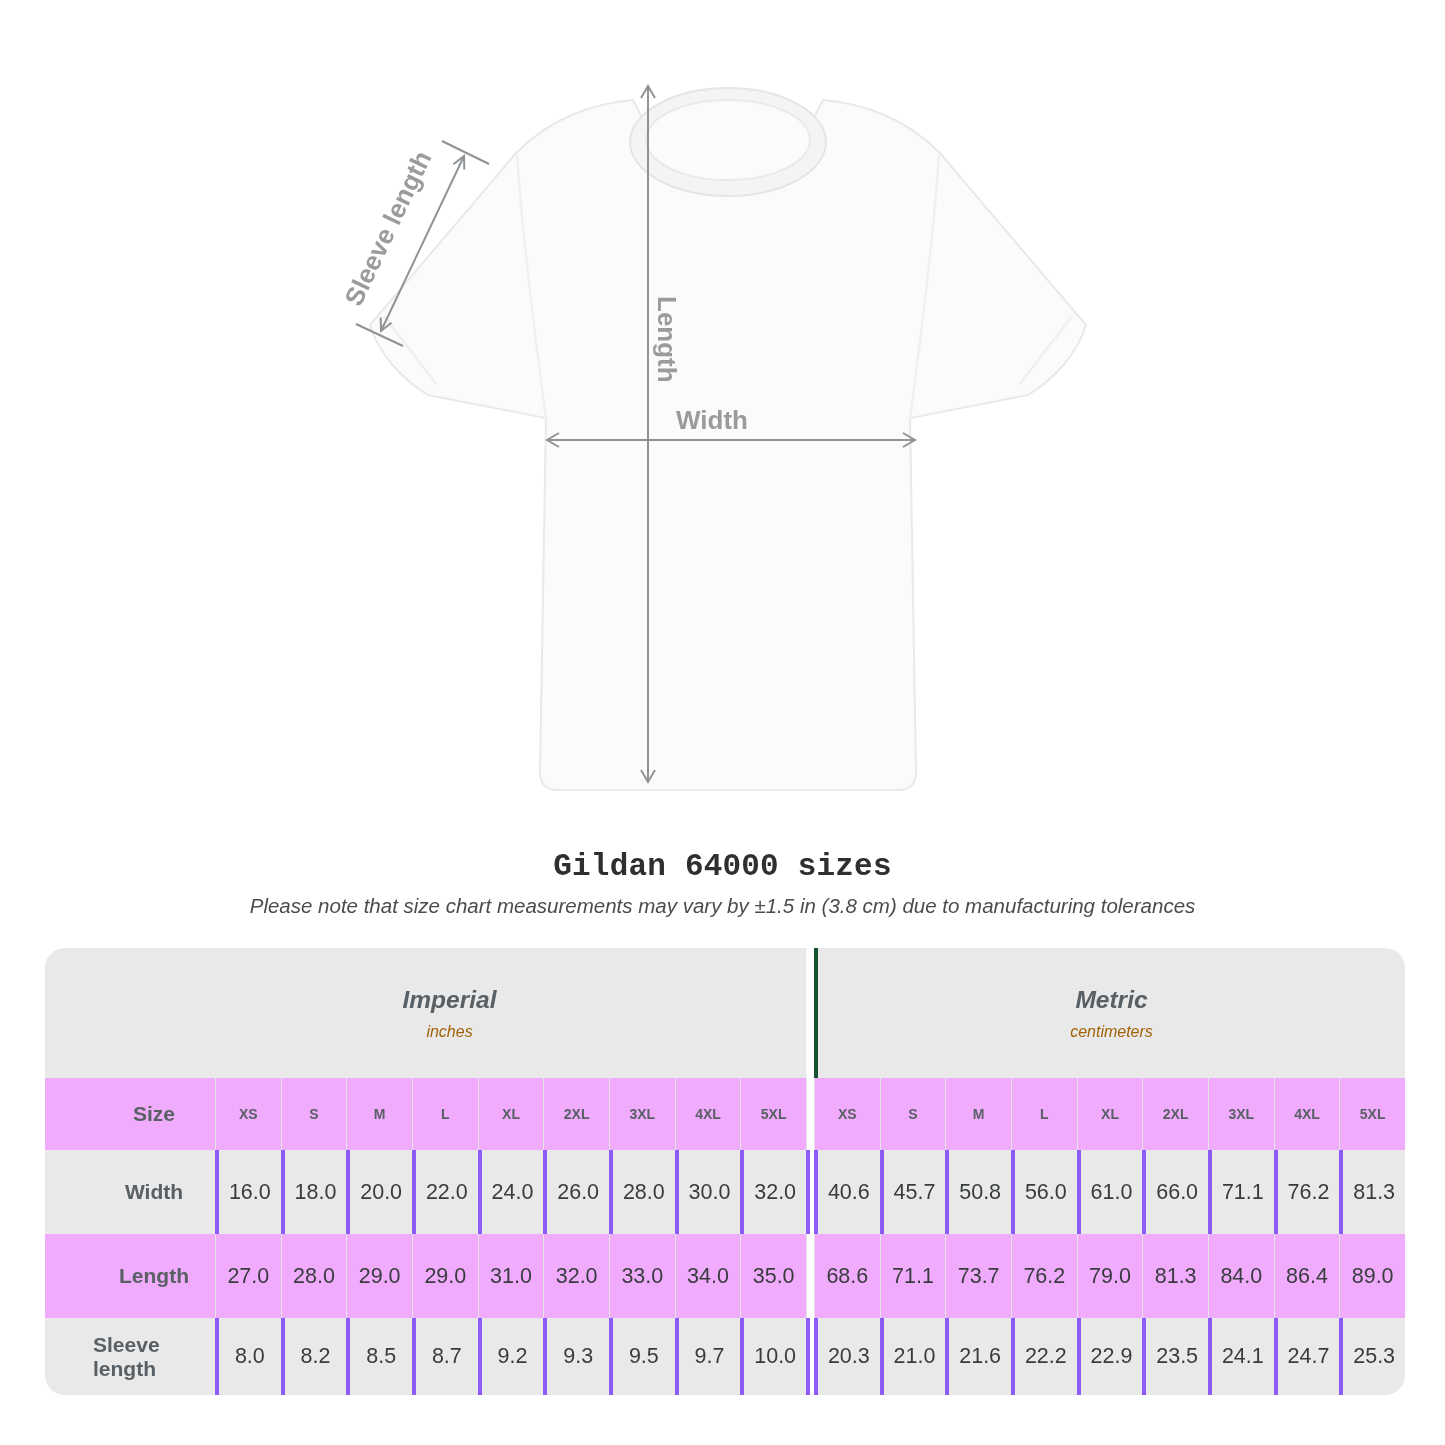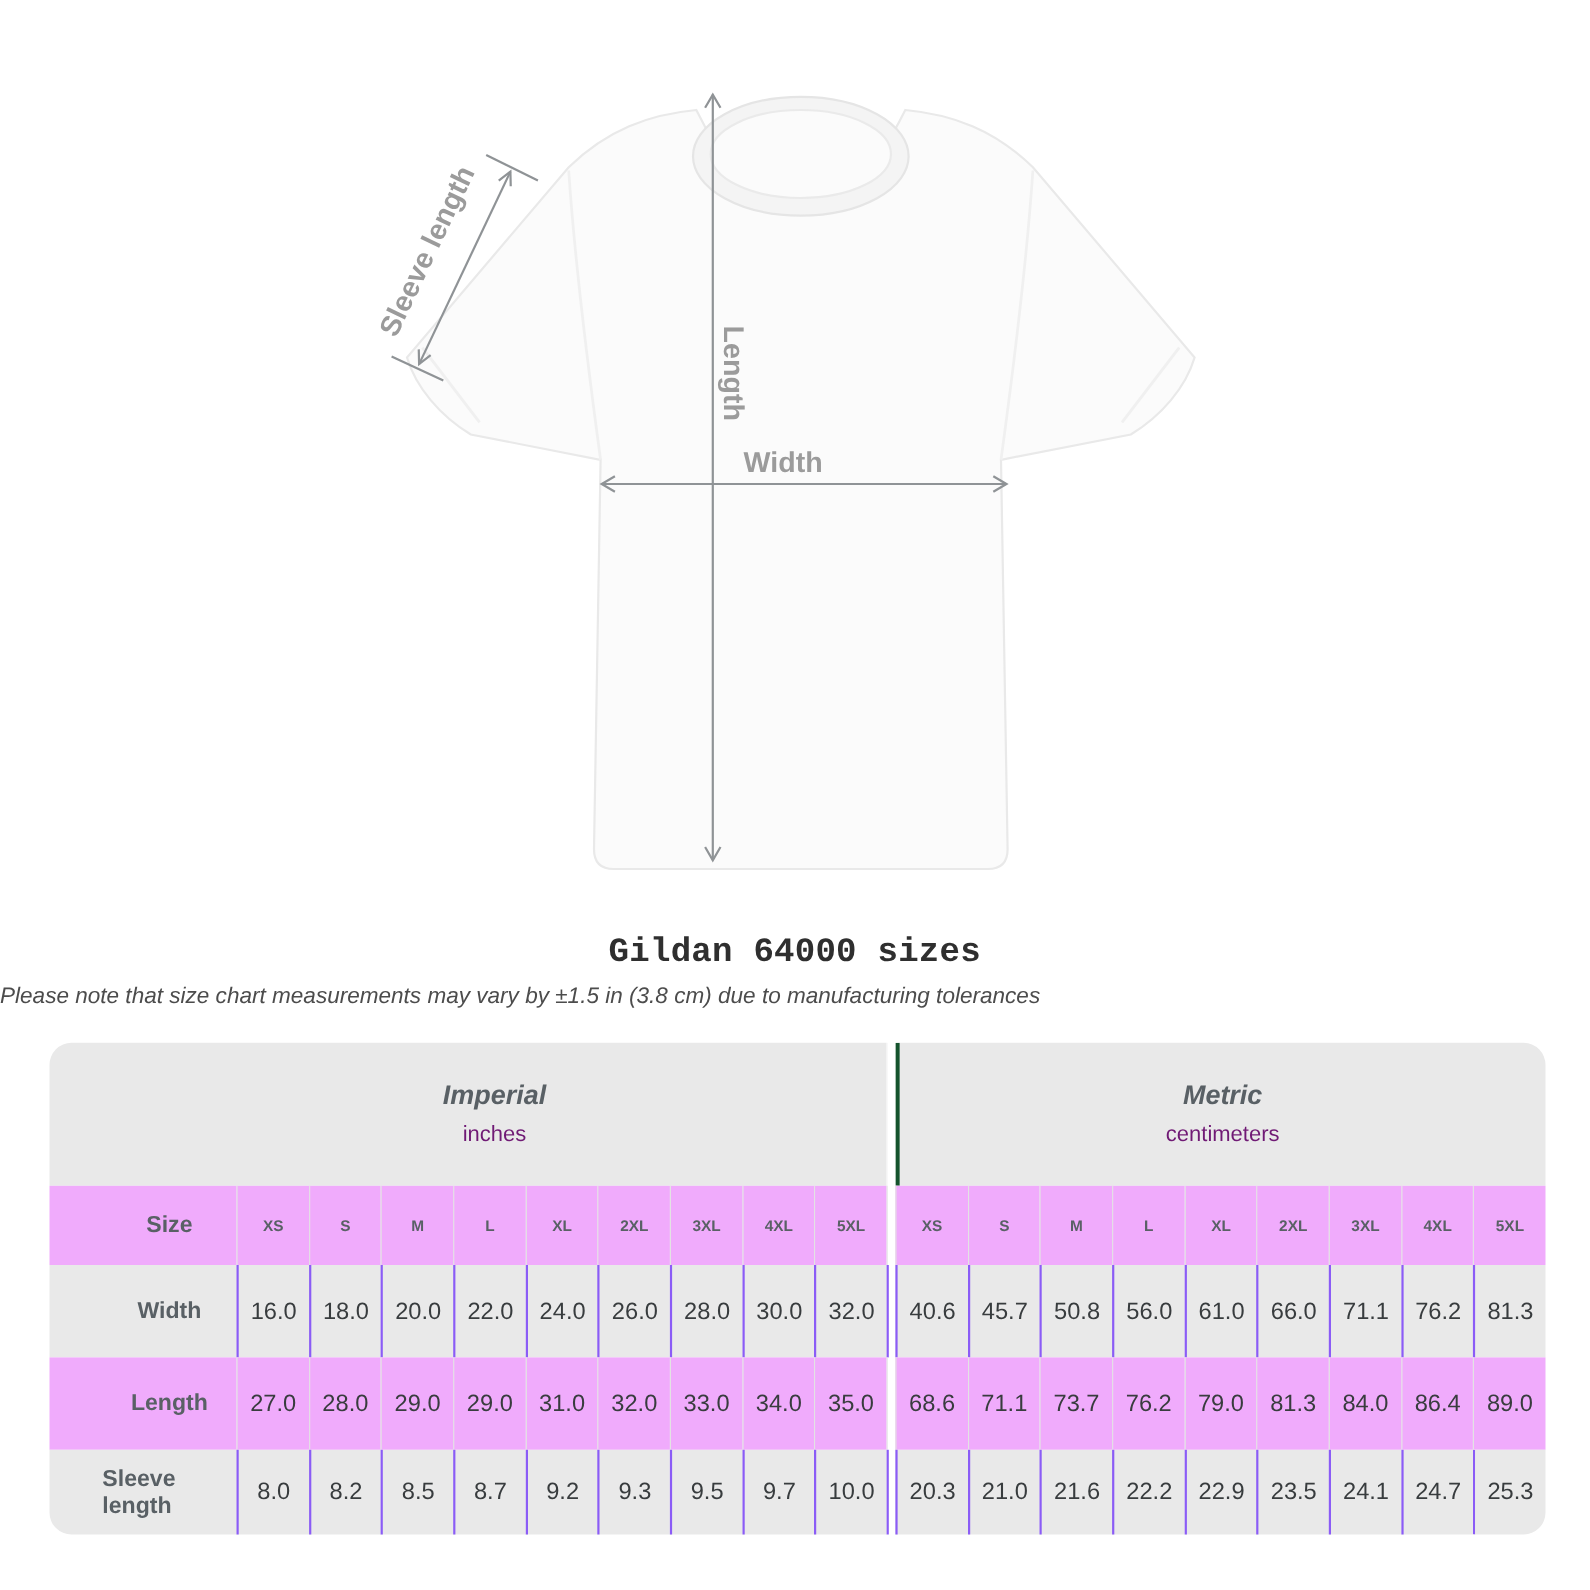--- a/index.html
+++ b/index.html
@@ -3,40 +3,40 @@
 <meta charset="utf-8">
 <style>
   html,body{margin:0;padding:0;background:#fff;}
   .page{position:relative;width:1445px;height:1445px;background:#ffffff;overflow:hidden;
         font-family:"Liberation Sans", sans-serif;}
   
   .diagram{position:absolute;left:0;top:0;width:1445px;height:845px;}
   
   .chart-title{position:absolute;left:0;top:849px;width:100%;text-align:center;
         font-size:31px;font-weight:bold;color:#2f2f2f;letter-spacing:.2px;font-family:Liberation Mono, monospace;}
-  .chart-subtitle{position:absolute;left:0;top:894px;width:100%;
+  .chart-subtitle{position:absolute;left:0;top:894px;width:100%;text-align:center;
         font-style:italic;font-size:20.5px;color:#4c4c4c;}
   
   .size-table{position:absolute;left:45px;top:948px;width:1360px;}
   .trow{display:grid;grid-template-columns:170px repeat(9,1fr) 8px repeat(9,1fr);}
   .row-band{height:130px;}
   .row-header{height:72px;}
   .row-data{height:84px;}
   .row-last{height:77px;}
   .cell{display:flex;align-items:center;justify-content:center;min-width:0;}
-  .row-gray .cell{background:#e9e9e9;border-left:2px solid #8b5cf6;}
+  .row-gray .cell{background:#e9e9e9;border-left:4px solid #8b5cf6;}
   .row-white .cell{background:#f0abfc;border-left:1px solid #e3e3e3;}
   .cell.first{border-left:none;padding-left:48px;}
   .trow .gapcell{background:transparent;}
   .band{flex-direction:column;gap:9px;background:#e9e9e9;}
   .band-imperial{grid-column:1/11;border-top-left-radius:20px;}
   .band-gap{grid-column:11/12;background:transparent;border-left:1px solid #f6f6f6;}
   .band-metric{grid-column:12/21;border-top-right-radius:20px;border-left:4px solid #14532d;}
   .band-title{font-size:24.5px;font-weight:bold;font-style:italic;color:#596065;}
-  .band-unit{font-size:20px;color:#701a75;}
+  .band-unit{font-size:16px;font-style:italic;color:#a16207;}
   .lbl{font-weight:bold;font-size:21px;color:#596065;}
   .szh{font-weight:bold;font-size:14px;color:#596065;}
   .val{font-size:21.5px;color:#383c3e;}
   .row-last .cell.first{border-bottom-left-radius:20px;}
   .row-last .cell:last-child{border-bottom-right-radius:20px;}
 </style>
 </head>
 <body>
 
 <div class="page">

